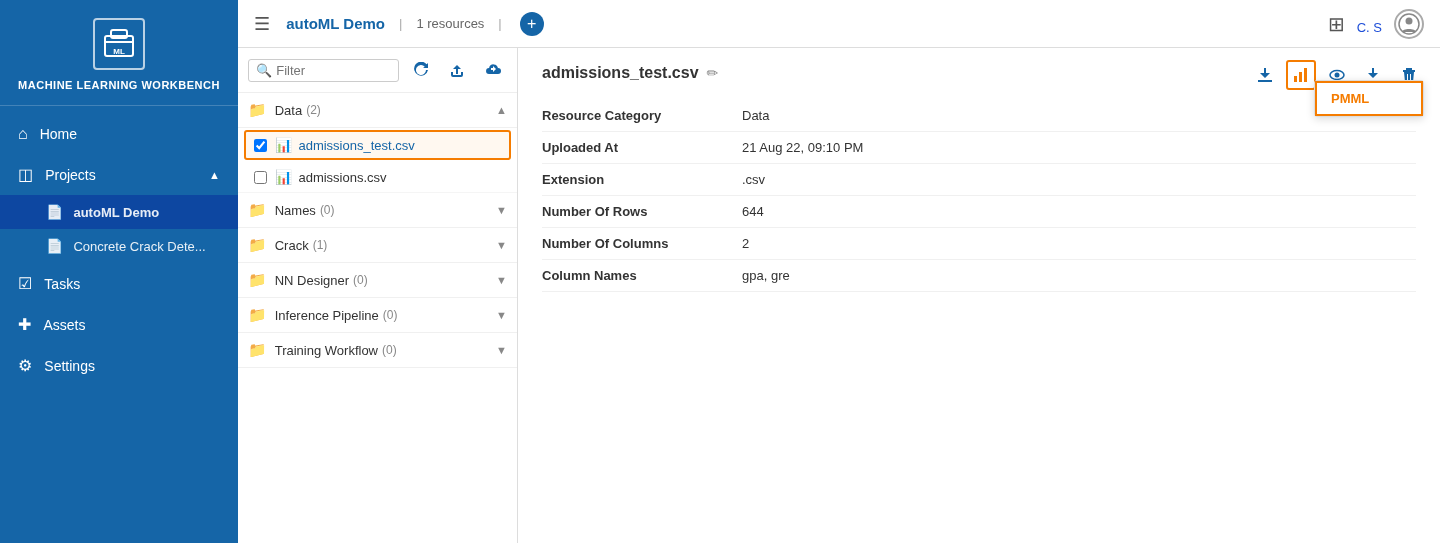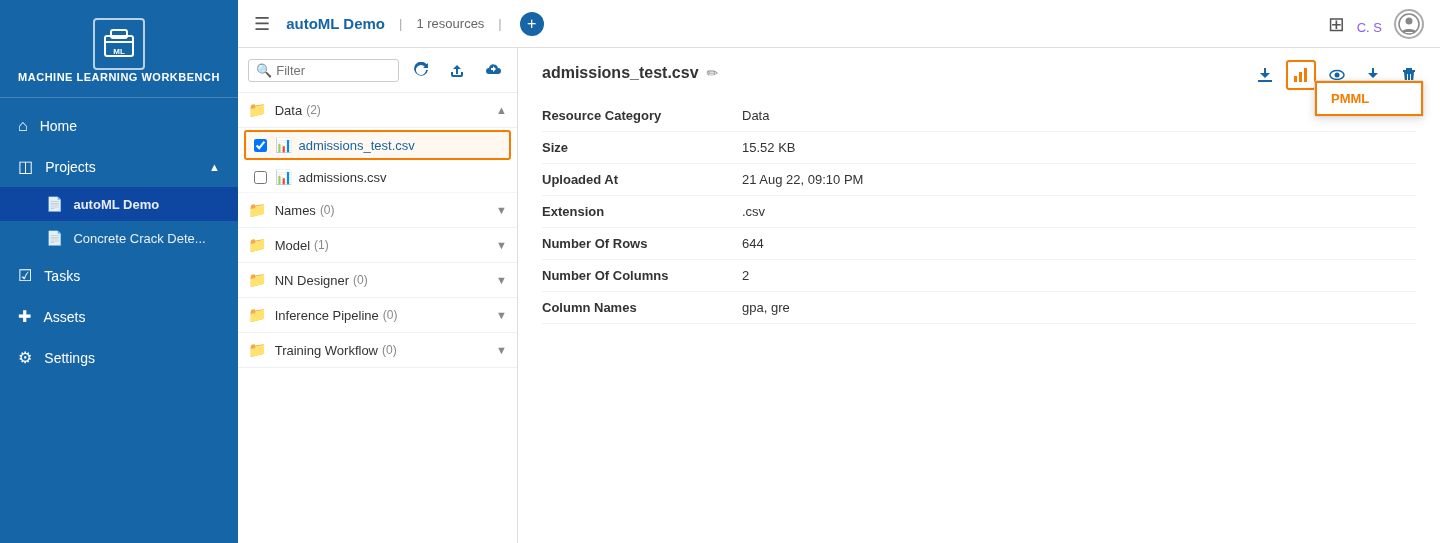--- a/index.html
+++ b/index.html
@@ -20,21 +20,21 @@
       flex-direction: column;
       align-items: center;
       padding: 18px 10px 12px;
       border-bottom: 1px solid rgba(255,255,255,0.2);
     }
     .sidebar-logo-icon {
       width: 52px; height: 52px;
       border: 2px solid rgba(255,255,255,0.7);
       border-radius: 4px;
       display: flex; align-items: center; justify-content: center;
-      font-size: 22px; 
+      font-size: 22px; margin-bottom: 8px;
     }
     .sidebar-logo-text {
       font-size: 11px; font-weight: bold; text-align: center; line-height: 1.4;
       letter-spacing: 0.5px;
     }
     .sidebar-nav {
       flex: 1;
       padding-top: 8px;
     }
     .nav-item {
@@ -86,21 +86,21 @@
       background: #1565a7;
       border-radius: 50%;
       display: flex; align-items: center; justify-content: center;
       color: white; font-size: 16px; cursor: pointer; margin-left: 4px;
     }
     .topbar-right {
       margin-left: auto;
       display: flex; align-items: center; gap: 12px;
     }
     .topbar-grid-icon { font-size: 20px; color: #555; cursor: pointer; }
-    .topbar-user { font-size: 13px; color: #8b5cf6; margin-top: 7px; }
+    .topbar-user { font-size: 13px; color: #1d4ed8; margin-top: 7px; }
     .topbar-avatar {
       width: 30px; height: 30px;
       border-radius: 50%;
       border: 2px solid #aaa;
       display: flex; align-items: center; justify-content: center;
       font-size: 12px; color: #555; cursor: pointer;
     }
 
     
     .content-row {
@@ -366,21 +366,21 @@
 
       <div class="category-row">
         <span class="category-icon">📁</span>
         <span class="category-label">Names</span>
         <span class="category-count">(0)</span>
         <span class="category-chevron">▼</span>
       </div>
 
       <div class="category-row">
         <span class="category-icon">📁</span>
-        <span class="category-label">Model</span>
+        <span class="category-label">Crack</span>
         <span class="category-count">(1)</span>
         <span class="category-chevron">▼</span>
       </div>
 
       <div class="category-row">
         <span class="category-icon">📁</span>
         <span class="category-label">NN Designer</span>
         <span class="category-count">(0)</span>
         <span class="category-chevron">▼</span>
       </div>
@@ -437,24 +437,20 @@
         </div>
       </div>
 
       <table class="detail-table">
         <tbody>
           <tr>
             <td>Resource Category</td>
             <td>Data</td>
           </tr>
           <tr>
-            <td>Size</td>
-            <td>15.52 KB</td>
-          </tr>
-          <tr>
             <td>Uploaded At</td>
             <td>21 Aug 22, 09:10 PM</td>
           </tr>
           <tr>
             <td>Extension</td>
             <td>.csv</td>
           </tr>
           <tr>
             <td>Number Of Rows</td>
             <td>644</td>

